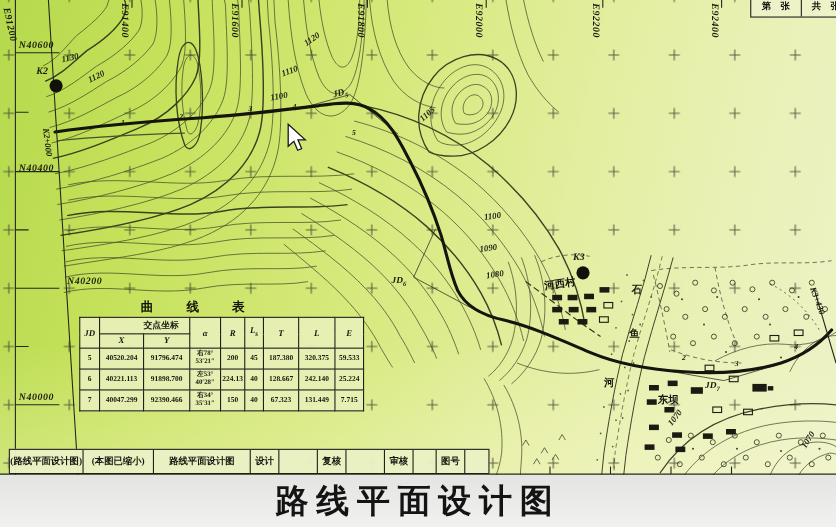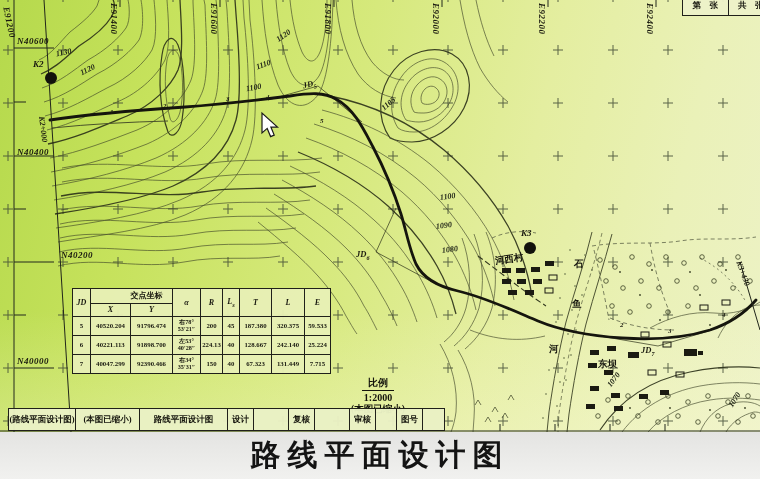--- a/index.html
+++ b/index.html
@@ -359,20 +359,21 @@
     <div class="lbl stake" style="left:620px;top:322px;">2</div>
     <div class="lbl stake" style="left:668px;top:328px;">3</div>
     <div class="lbl stake" style="left:722px;top:312px;">4</div>
 
     <div class="lbl cn" style="left:495px;top:255px;transform:rotate(-8deg);">河西村</div>
     <div class="lbl cn" style="left:598px;top:360px;">东坝</div>
     <div class="lbl cn" style="left:574px;top:260px;">石</div>
     <div class="lbl cn" style="left:572px;top:300px;">鱼</div>
     <div class="lbl cn" style="left:549px;top:345px;">河</div>
 
+    <div id="curve-title">曲线表</div>
     <table id="curve-table">
       <colgroup>
         <col style="width:18px">
           <col style="width:40px">
           <col style="width:42px">
           <col style="width:28px">
         <col style="width:22px">
           <col style="width:17px">
           <col style="width:32px">
           <col style="width:33px">
@@ -431,25 +432,20 @@
             </td>
         <td>150</td>
         <td>40</td>
         <td>67.323</td>
         <td>131.449</td>
         <td>7.715</td>
       </tr>
     </tbody>
       </table>
 
-    <div id="scale-note">
-      <span class="s1">比例</span>
-      <div class="s2">1:2000</div>
-      <div class="s3">(本图已缩小)</div>
-    </div>
 
     <div id="title-block">
       <div class="tb-cell" style="width:67px">(路线平面设计图)</div>
       <div class="tb-cell" style="width:64px">(本图已缩小)</div>
       <div class="tb-cell" style="width:88px">路线平面设计图</div>
       <div class="tb-cell" style="width:26px">设计</div>
       <div class="tb-cell" style="width:35px"></div>
       <div class="tb-cell" style="width:26px">复核</div>
       <div class="tb-cell" style="width:35px"></div>
       <div class="tb-cell" style="width:26px">审核</div>

